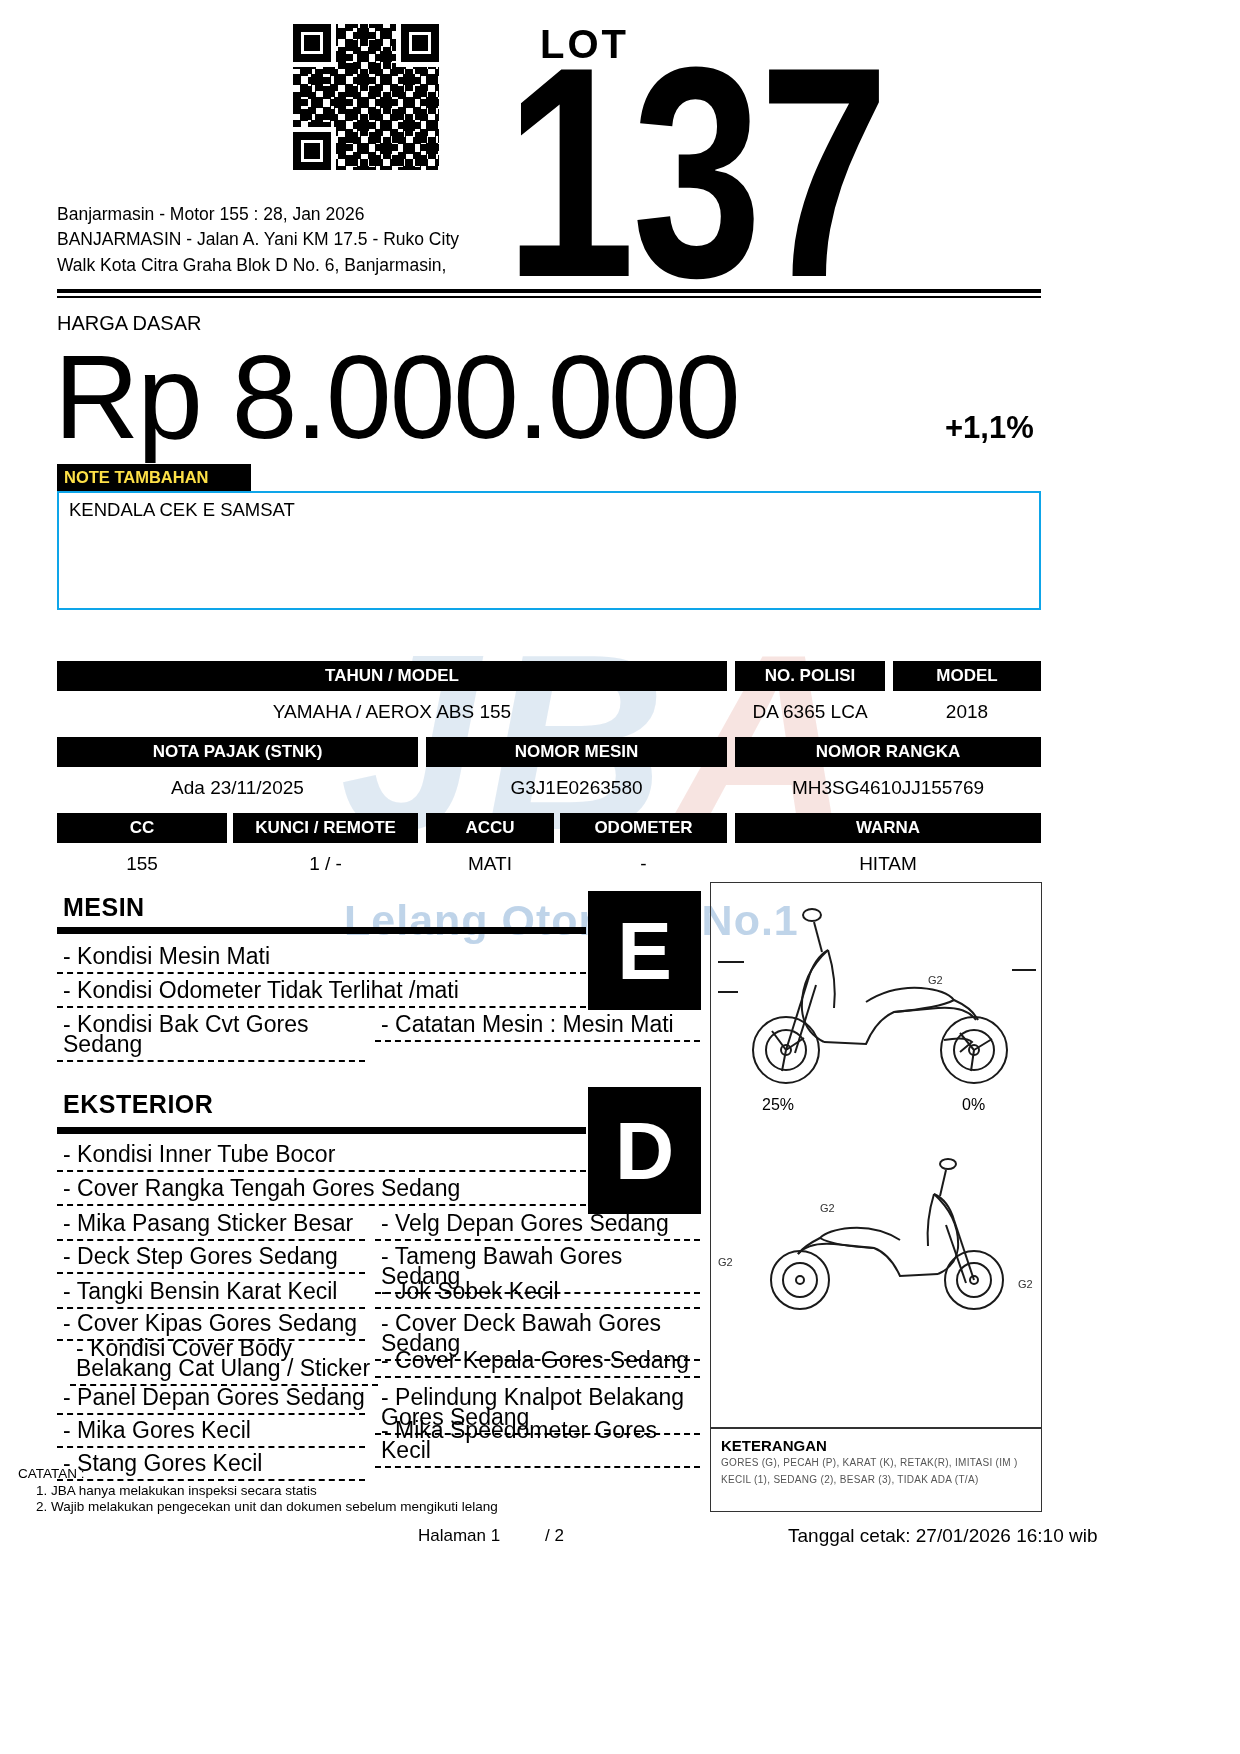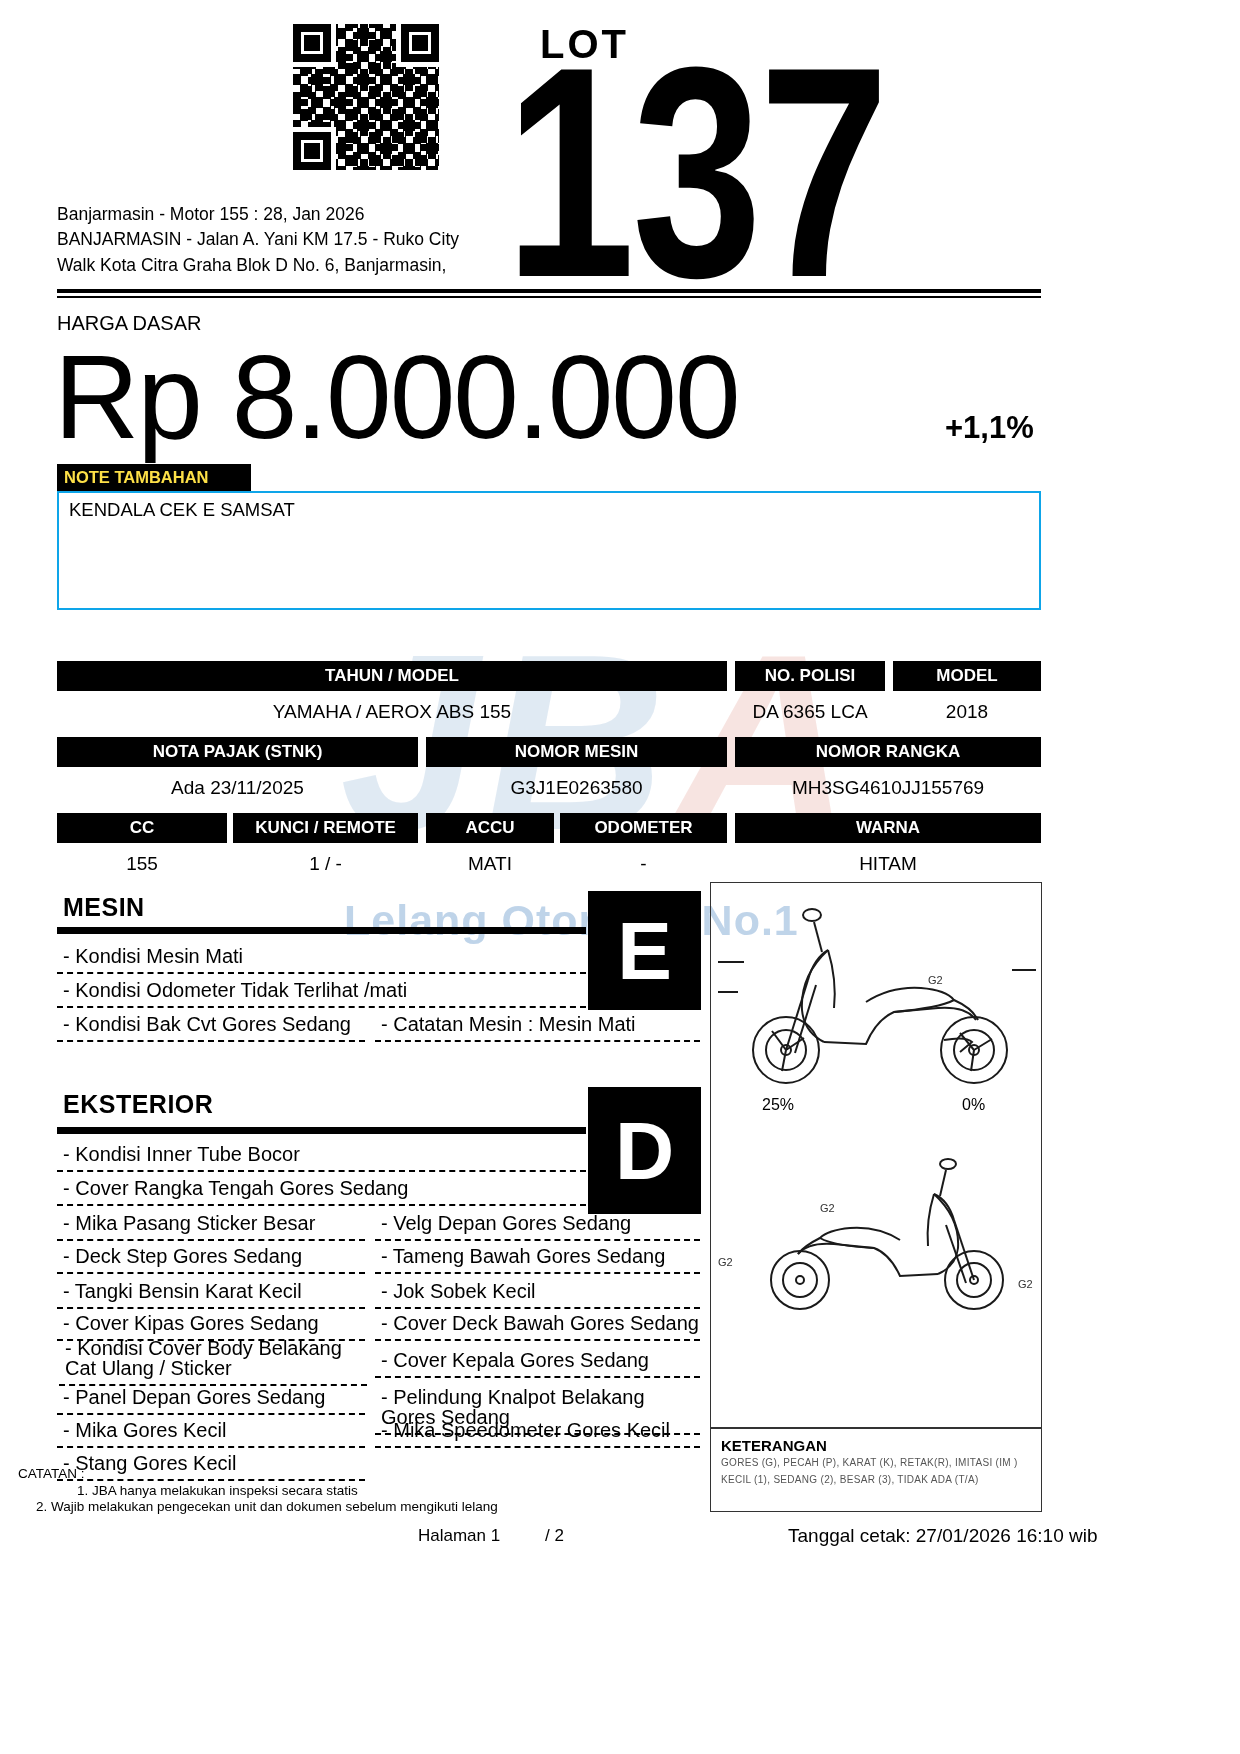--- a/index.html
+++ b/index.html
@@ -45,32 +45,32 @@
   
   .hcell { position:absolute; background:#000; color:#fff; font-weight:bold; font-size:17px;
     text-align:center; height:30px; line-height:30px; }
   .vcell { position:absolute; font-size:19px; text-align:center; height:40px; line-height:40px; }
 
   
   .sec-title { font-size:25px; font-weight:bold; letter-spacing:0.5px; }
   .sec-bar { background:#000; height:7px; }
   .grade { background:#000; color:#fff; font-weight:bold; font-size:82px;
     display:flex; align-items:center; justify-content:center; }
-  .item { font-size:20px; line-height:20px; border-bottom:2px dashed #000; padding:2px 0 6px 6px; }
+  .item { font-size:23px; line-height:20px; border-bottom:2px dashed #000; padding:2px 0 6px 6px; }
 
   
   .img-box { left:710px; top:882px; width:332px; height:546px; border:1.5px solid #333; background:transparent; }
   .pct { font-size:16px; }
   .ket-box { left:710px; top:1428px; width:332px; height:84px; border:1.5px solid #333; padding:8px 10px; }
   .ket-title { font-size:15px; font-weight:bold; }
   .ket-line { font-size:10px; color:#555; line-height:1.7; letter-spacing:0.3px; }
 
   
   .catatan-title { left:18px; top:1466px; font-size:13.5px; }
-  .catatan-1 { left:36px; top:1483px; font-size:13.5px;margin-left:41px; }
+  .catatan-1 { left:36px; top:1483px; font-size:13.5px; }
   .catatan-2 { left:36px; top:1499px; font-size:13.5px; }
   .page-label { left:418px; top:1526px; font-size:17px; }
   .page-total { left:545px; top:1526px; font-size:17px; }
   .printed { left:788px; top:1525px; font-size:19px; }
 
   
   .wm-letters { left:340px; top:618px; display:flex; gap:6px;
     font-size:250px; font-weight:bold; font-style:italic; line-height:1; opacity:0.35; }
   .wm-blue { color:#a9c4de; }
   .wm-red  { color:#eab4ac; }
@@ -164,21 +164,21 @@
 
   <div class="abs item" style="left:57px;top:1244px;width:308px">- Deck Step Gores Sedang</div>
   <div class="abs item" style="left:375px;top:1244px;width:325px">- Tameng Bawah Gores Sedang</div>
 
   <div class="abs item" style="left:57px;top:1279px;width:308px">- Tangki Bensin Karat Kecil</div>
   <div class="abs item" style="left:375px;top:1279px;width:325px">- Jok Sobek Kecil</div>
 
   <div class="abs item" style="left:57px;top:1311px;width:308px">- Cover Kipas Gores Sedang</div>
   <div class="abs item" style="left:375px;top:1311px;width:325px">- Cover Deck Bawah Gores Sedang</div>
 
-  <div class="abs item" style="left:59px;top:1336px;width:308px">- Kondisi Cover Body Belakang Cat Ulang / Sticker</div>
+  <div class="abs item" style="left:70px;top:1336px;width:308px">- Kondisi Cover Body Belakang Cat Ulang / Sticker</div>
   <div class="abs item" style="left:375px;top:1348px;width:325px">- Cover Kepala Gores Sedang</div>
 
   <div class="abs item" style="left:57px;top:1385px;width:308px">- Panel Depan Gores Sedang</div>
   <div class="abs item" style="left:375px;top:1385px;width:325px">- Pelindung Knalpot Belakang Gores Sedang</div>
 
   <div class="abs item" style="left:57px;top:1418px;width:308px">- Mika Gores Kecil</div>
   <div class="abs item" style="left:375px;top:1418px;width:325px">- Mika Speedometer Gores Kecil</div>
 
   <div class="abs item" style="left:57px;top:1451px;width:308px">- Stang Gores Kecil</div>
 

